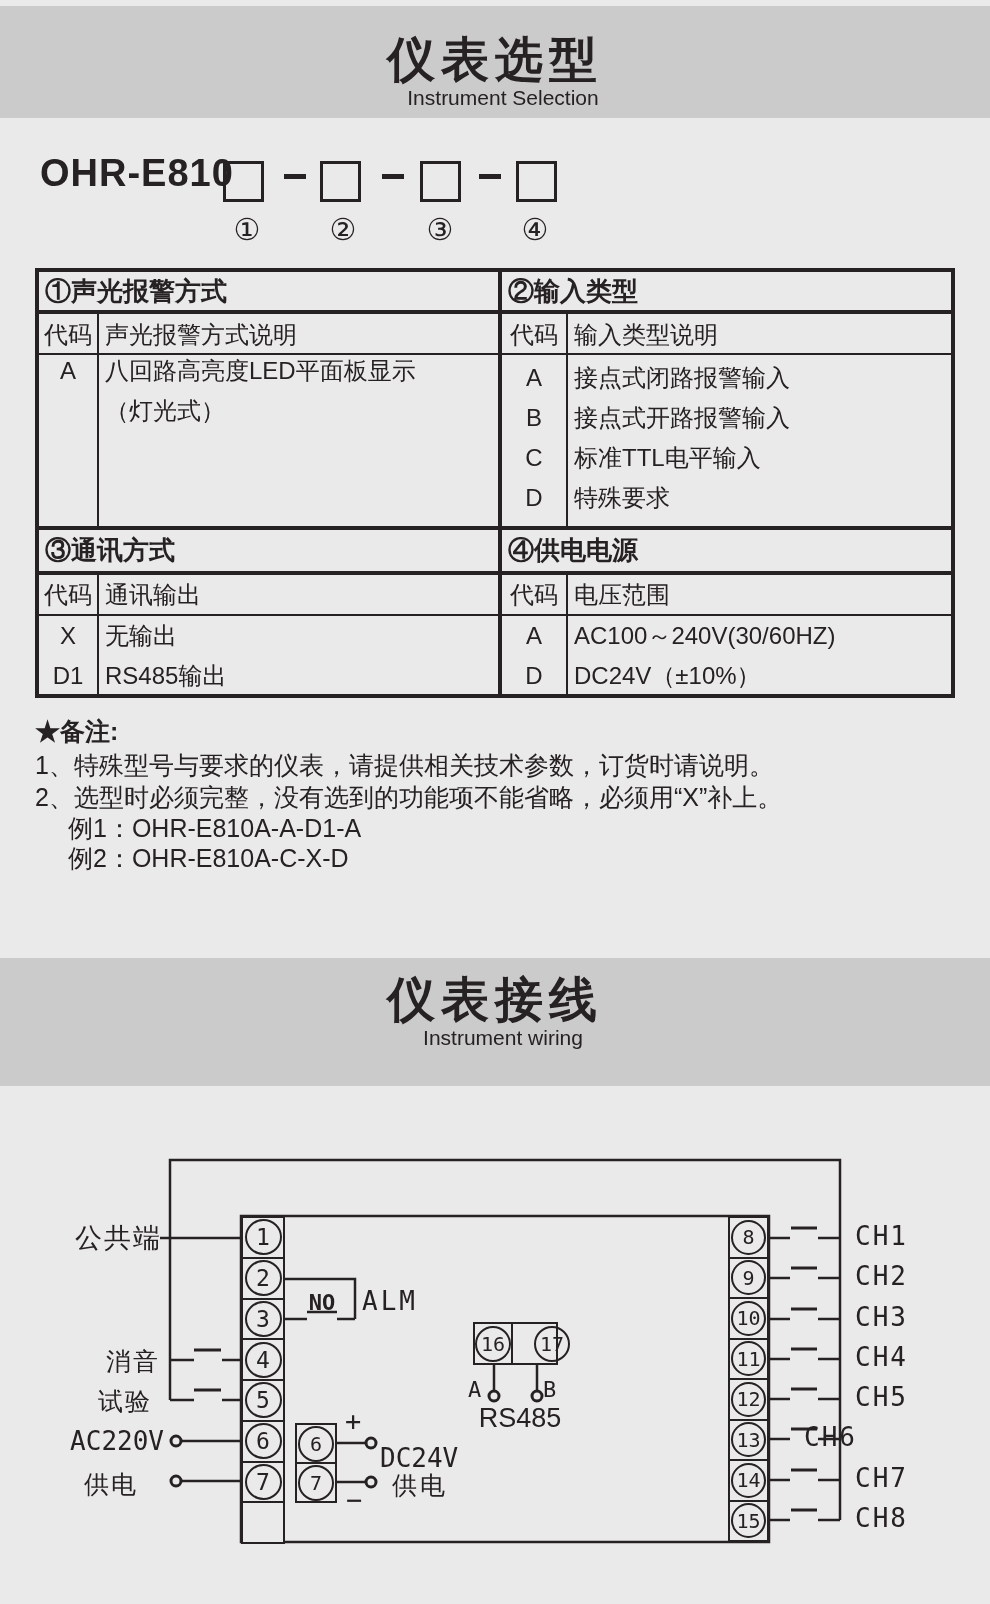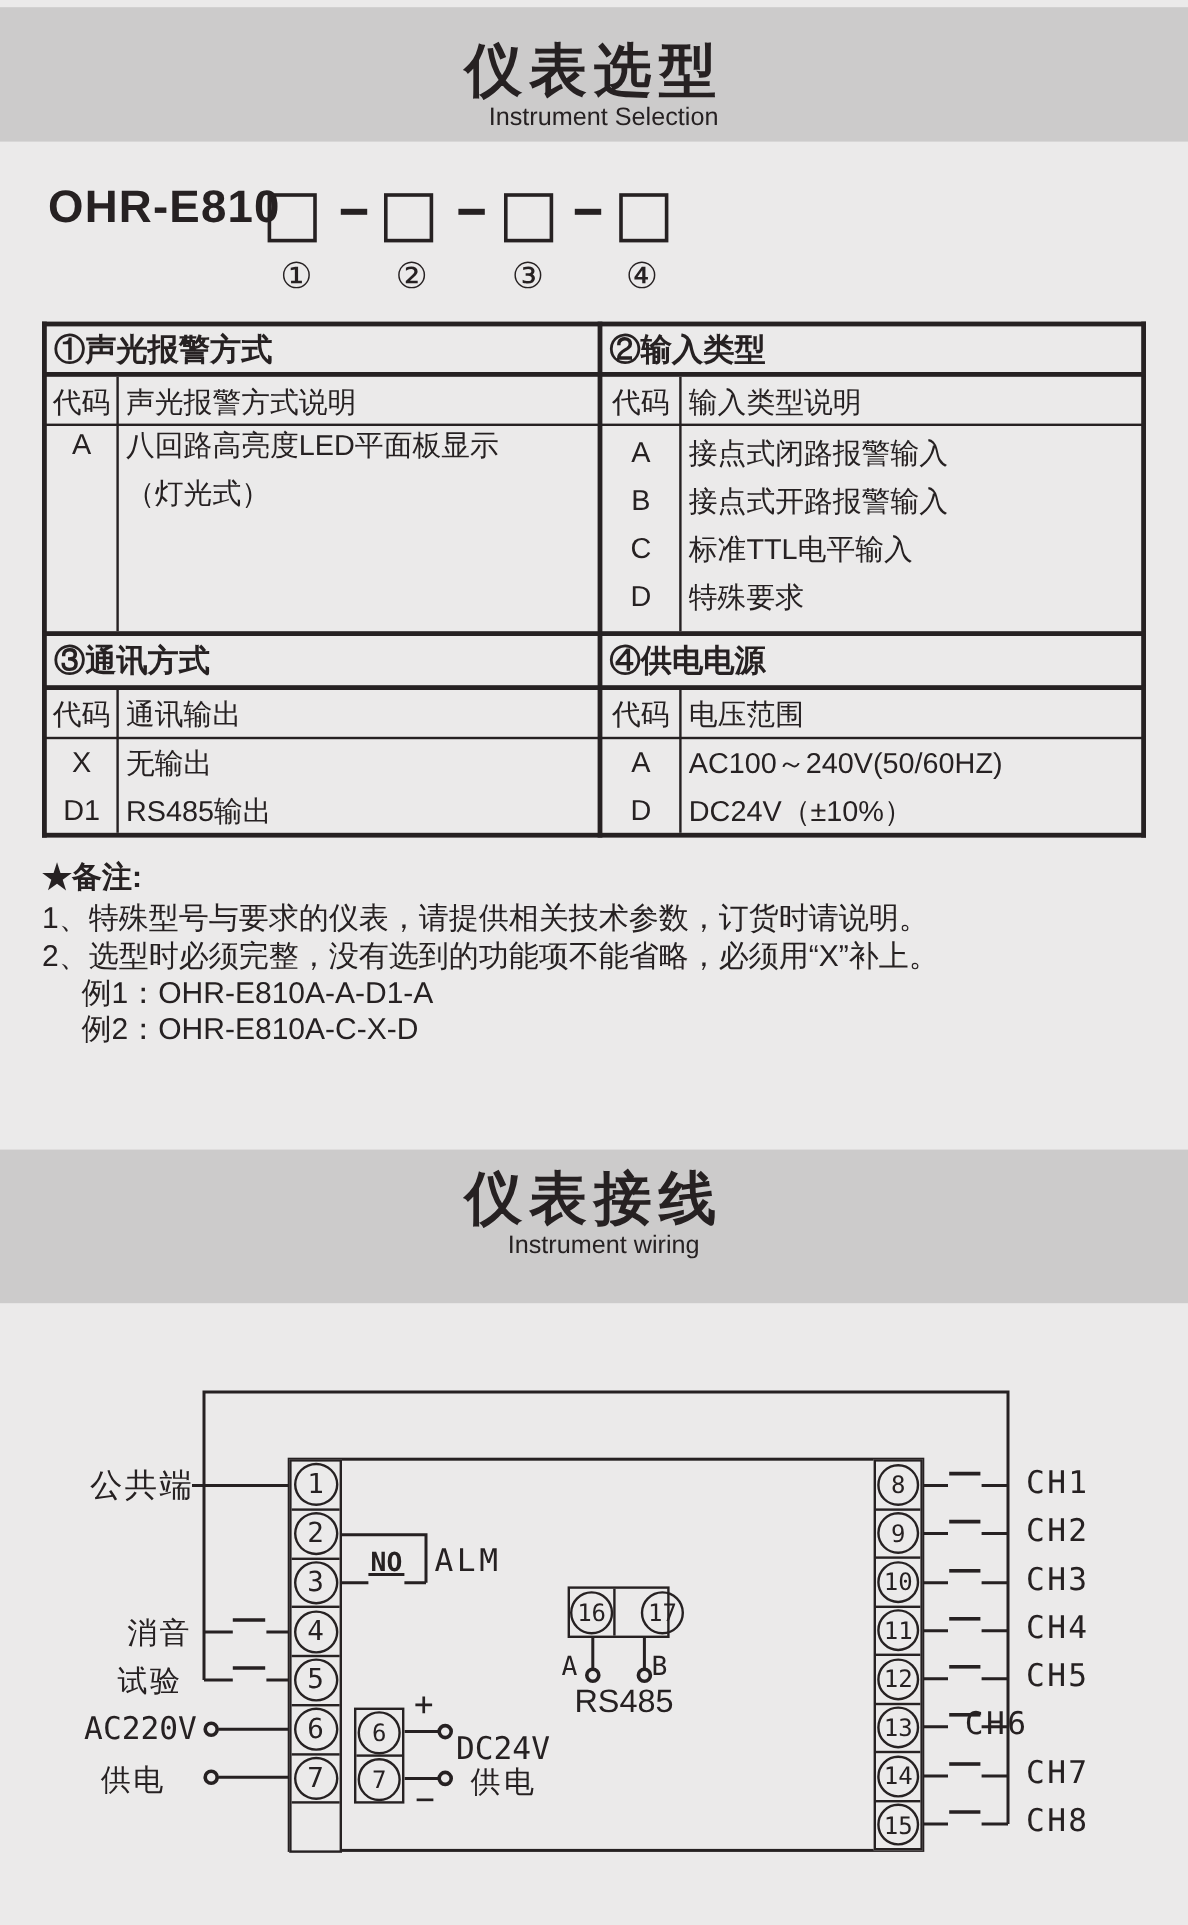--- a/index.html
+++ b/index.html
@@ -102,21 +102,21 @@
     <div class="tcell" style="left:70px;top:309px;height:36px;">通讯输出</div>
     <div class="tcell tc-center" style="left:4px;top:348px;width:58px;height:40px;">X</div>
     <div class="tcell" style="left:70px;top:348px;height:40px;">无输出</div>
     <div class="tcell tc-center" style="left:4px;top:388px;width:58px;height:40px;">D1</div>
     <div class="tcell" style="left:70px;top:388px;height:40px;">RS485输出</div>
 
     <div class="tcell sechdr" style="left:473px;top:262px;height:41px;">④供电电源</div>
     <div class="tcell tc-center" style="left:467px;top:309px;width:64px;height:36px;">代码</div>
     <div class="tcell" style="left:539px;top:309px;height:36px;">电压范围</div>
     <div class="tcell tc-center" style="left:467px;top:348px;width:64px;height:40px;">A</div>
-    <div class="tcell" style="left:539px;top:348px;height:40px;">AC100～240V(50/60HZ)</div>
+    <div class="tcell" style="left:539px;top:348px;height:40px;">AC100～240V(30/60HZ)</div>
     <div class="tcell tc-center" style="left:467px;top:388px;width:64px;height:40px;">D</div>
     <div class="tcell" style="left:539px;top:388px;height:40px;">DC24V（±10%）</div>
   </div>
 
   <div class="note" style="left:35px;top:716px;font-weight:600;">★备注:</div>
   <div class="note" style="left:35px;top:750px;">1、特殊型号与要求的仪表，请提供相关技术参数，订货时请说明。</div>
   <div class="note" style="left:35px;top:782px;">2、选型时必须完整，没有选到的功能项不能省略，必须用“X”补上。</div>
   <div class="note" style="left:68px;top:813px;">例1：OHR-E810A-A-D1-A</div>
   <div class="note" style="left:68px;top:843px;">例2：OHR-E810A-C-X-D</div>
 

